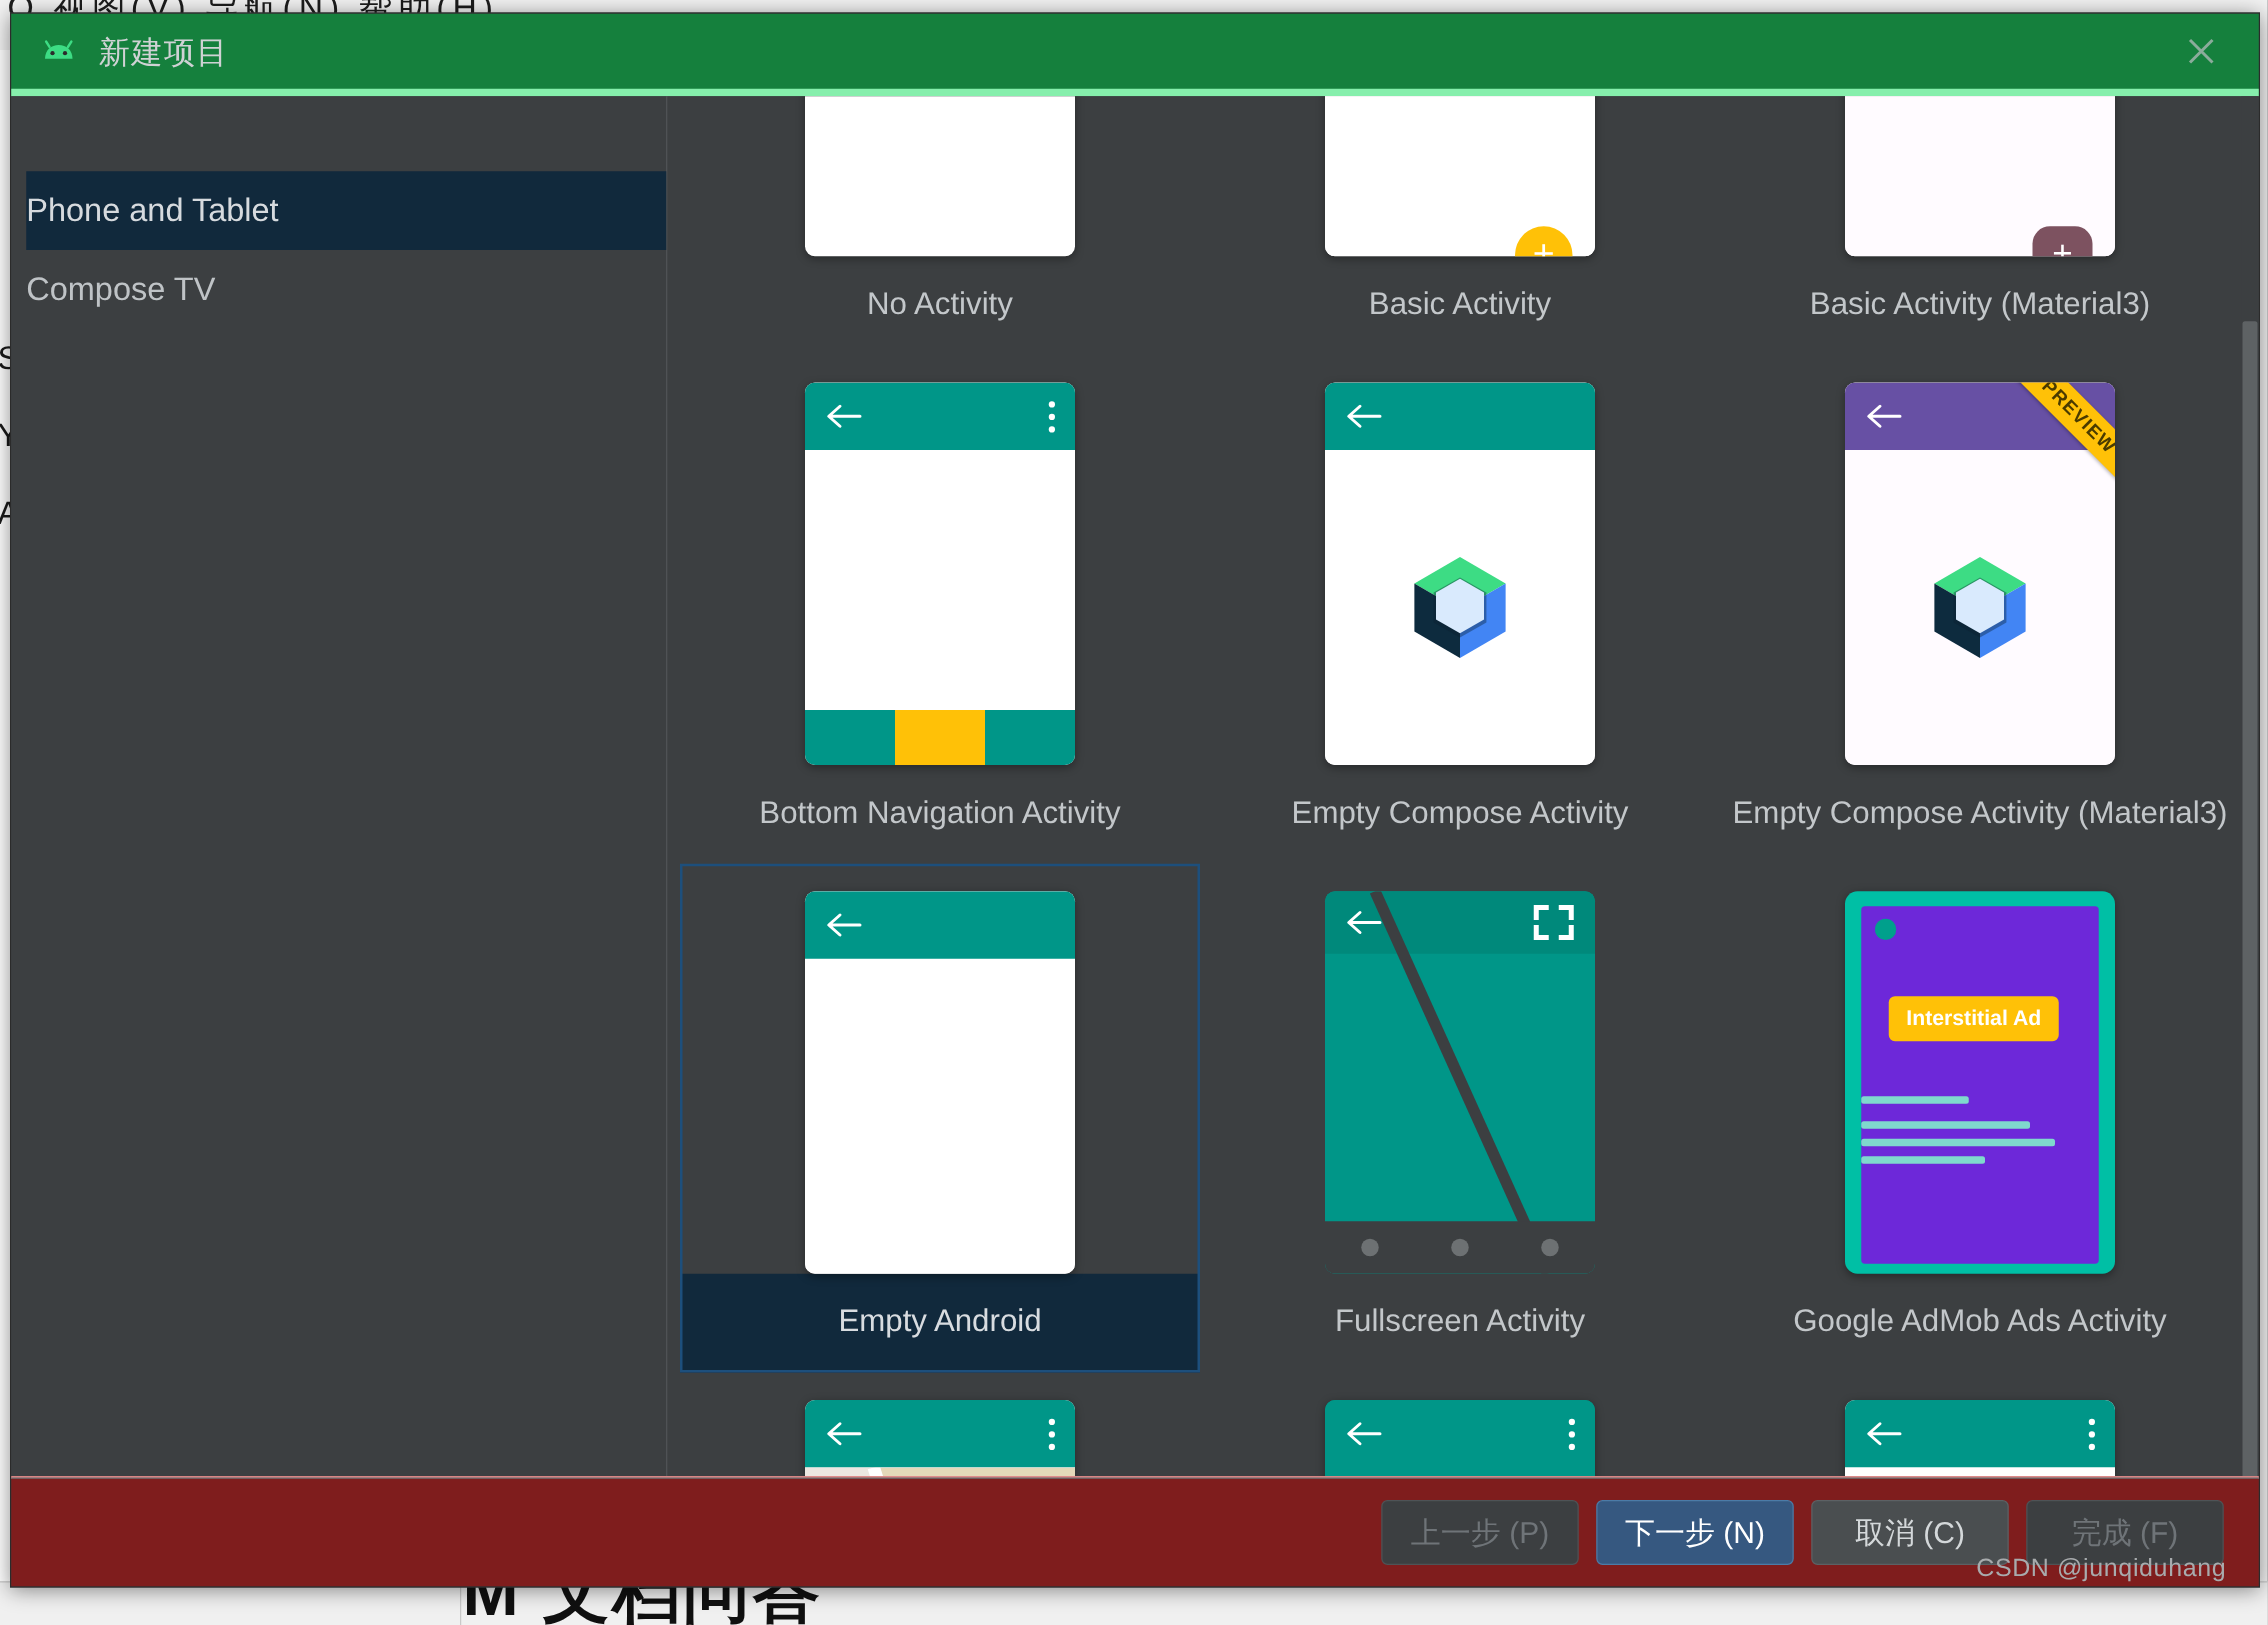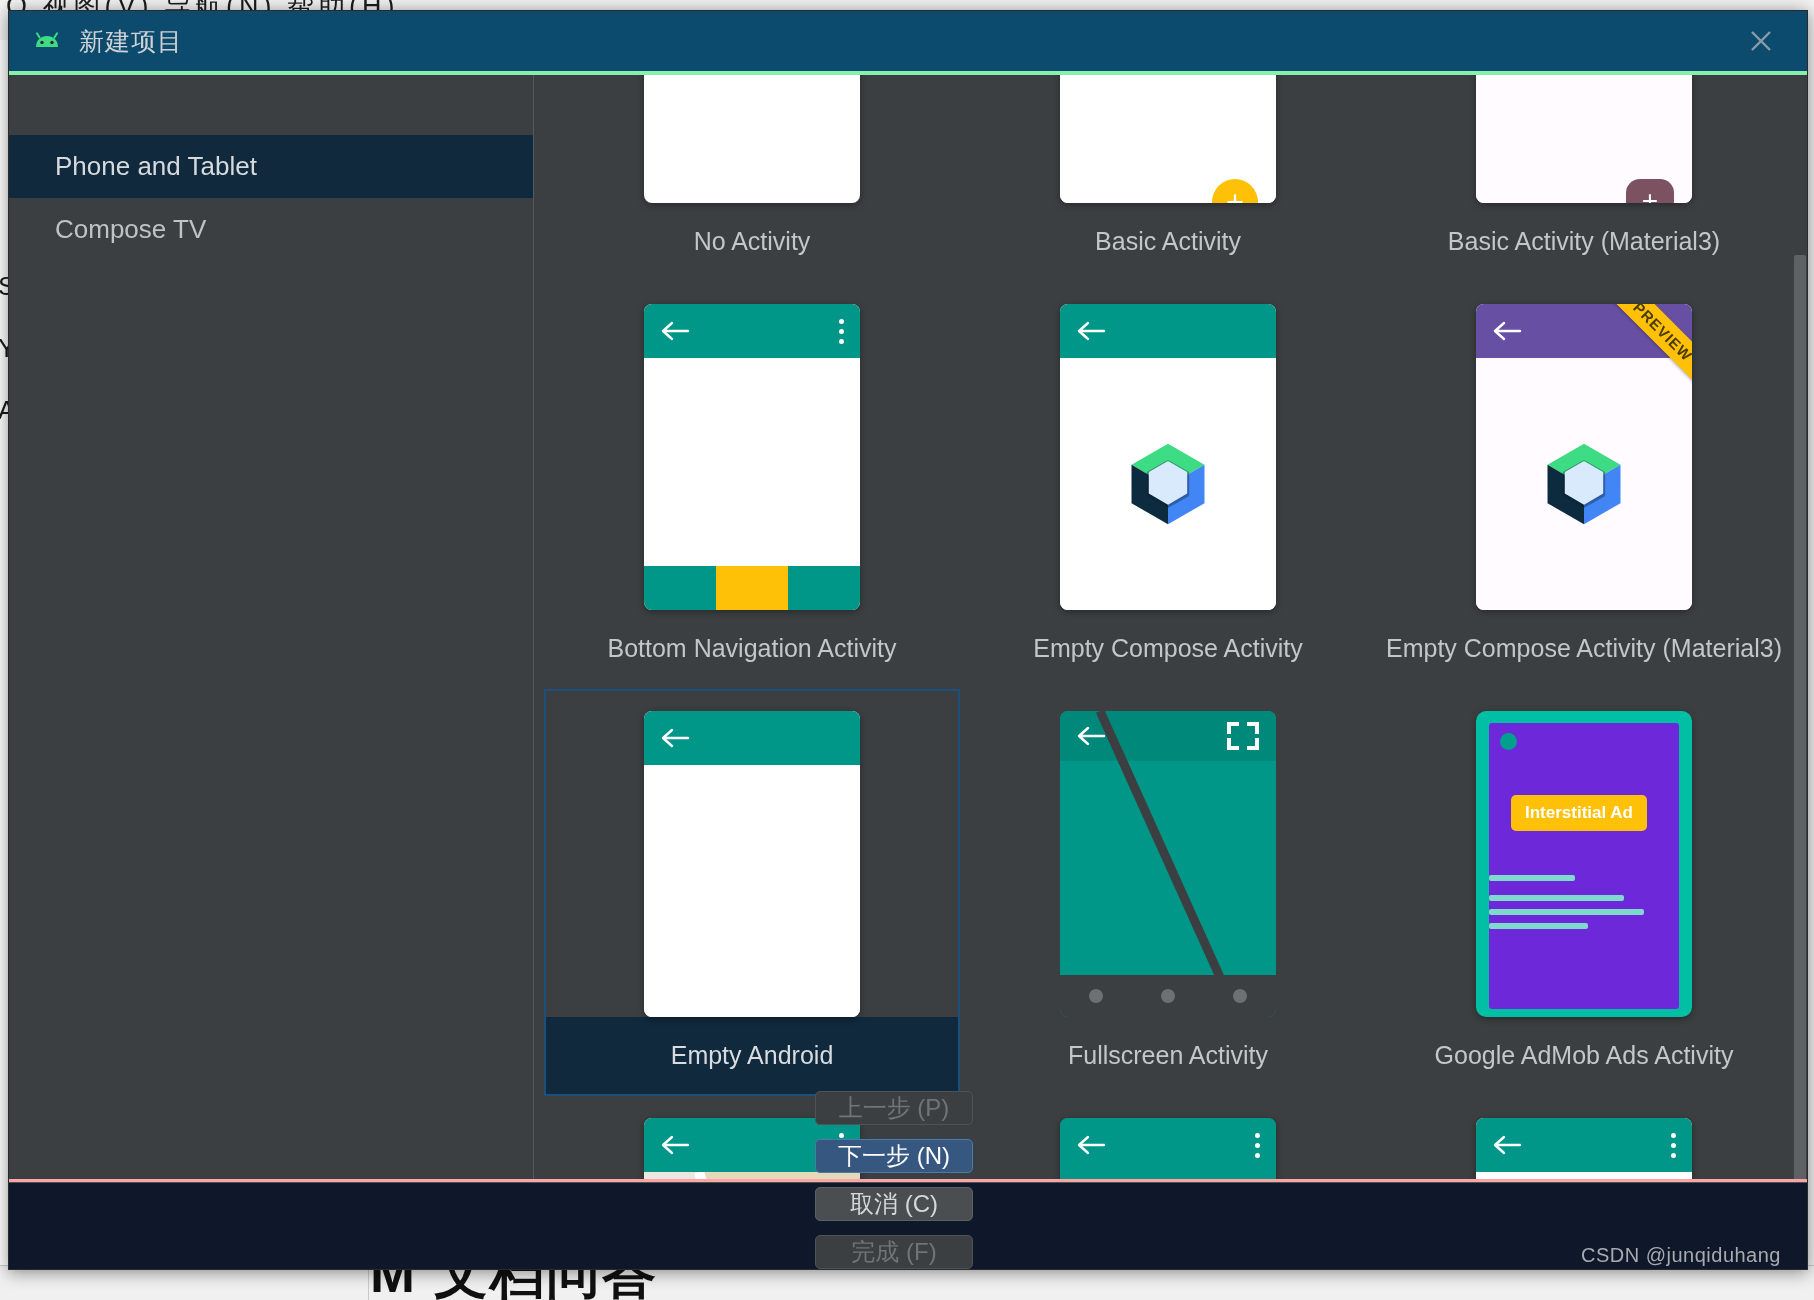--- a/index.html
+++ b/index.html
@@ -26,23 +26,23 @@
 
   
   #dialog{
     position:absolute;left:8px;top:10px;width:1798px;height:1258px;
     background:#3c3f41;border:1px solid #2b2b2b;
     box-shadow:0 2px 16px rgba(0,0,0,.45);
     display:flex;flex-direction:column;
   }
   
   #titlebar{
-    height:60px;min-height:60px;background:#0c4a6e;
+    height:60px;min-height:60px;background:#15803d;
     display:flex;align-items:center;padding:0 18px 0 20px;
-    border-bottom:4px solid #86efac;position:relative;
+    border-bottom:6px solid #86efac;position:relative;
   }
   #android-logo{width:36px;height:24px;margin-right:14px;display:block;}
   #dialog-title{font-size:25px;color:#cfd2d4;letter-spacing:1px;}
   #close-btn{
     position:absolute;right:20px;top:10px;width:52px;height:40px;
     display:flex;align-items:center;justify-content:center;cursor:default;
   }
   #close-btn svg{opacity:.72}
 
   
@@ -52,22 +52,22 @@
   #sidebar{
     width:524px;min-width:524px;background:#3c3f41;
     border-right:1px solid #555a5c;display:flex;flex-direction:column;
     padding-top:60px;
   }
   .side-head{
     font-size:26px;color:#8e9396;padding:0 0 0 46px;height:76px;
     display:flex;align-items:center;
   }
   .side-item{
-    height:63px;display:flex;align-items:center;padding-left:46px;
-    font-size:26px;color:#bfc3c6;cursor:default;
+    height:63px;display:flex;align-items:center;
+    font-size:26px;color:#bfc3c6;cursor:default;margin-left:12px;
   }
   .side-item.selected{background:#11293c;color:#d6dade;}
 
   
   #content-wrap{flex:1;position:relative;background:#3c3f41;overflow:hidden;}
   #grid{
     position:absolute;left:0;top:-200px;width:1248px;
     display:grid;grid-template-columns:repeat(3,1fr);
     column-gap:0;row-gap:0;padding:0 10px;
   }
@@ -147,22 +147,22 @@
   
   #scrollbar{
     position:absolute;right:0;top:0;width:14px;height:100%;background:#3c3f41;
   }
   #scrollthumb{
     position:absolute;right:1px;top:180px;width:12px;height:1000px;background:#5e6264;border-radius:2px;
   }
 
   
   #footer{
-    height:86px;min-height:86px;background:#0f172a;border-top:4px solid #fca5a5;
-    display:flex;align-items:center;justify-content:flex-end;padding-right:28px;gap:14px;position:relative;flex-direction:column;
+    height:86px;min-height:86px;background:#7f1d1d;border-top:2px solid #fca5a5;
+    display:flex;align-items:center;justify-content:flex-end;padding-right:28px;gap:14px;position:relative;
   }
   .btn{
     min-width:158px;height:52px;border-radius:5px;border:1px solid #5c6164;background:#3c3f41;
     color:#c5c9cc;font-size:24px;display:flex;align-items:center;justify-content:center;
     box-sizing:border-box;cursor:default;
   }
   .btn.disabled{color:#6f7478;border-color:#4e5356;}
   .btn.primary{background:#365880;border-color:#4c7ba6;color:#ffffff;}
   .btn.plain{background:#4a4e50;border-color:#5c6164;color:#d4d8da;}
   #watermark{

